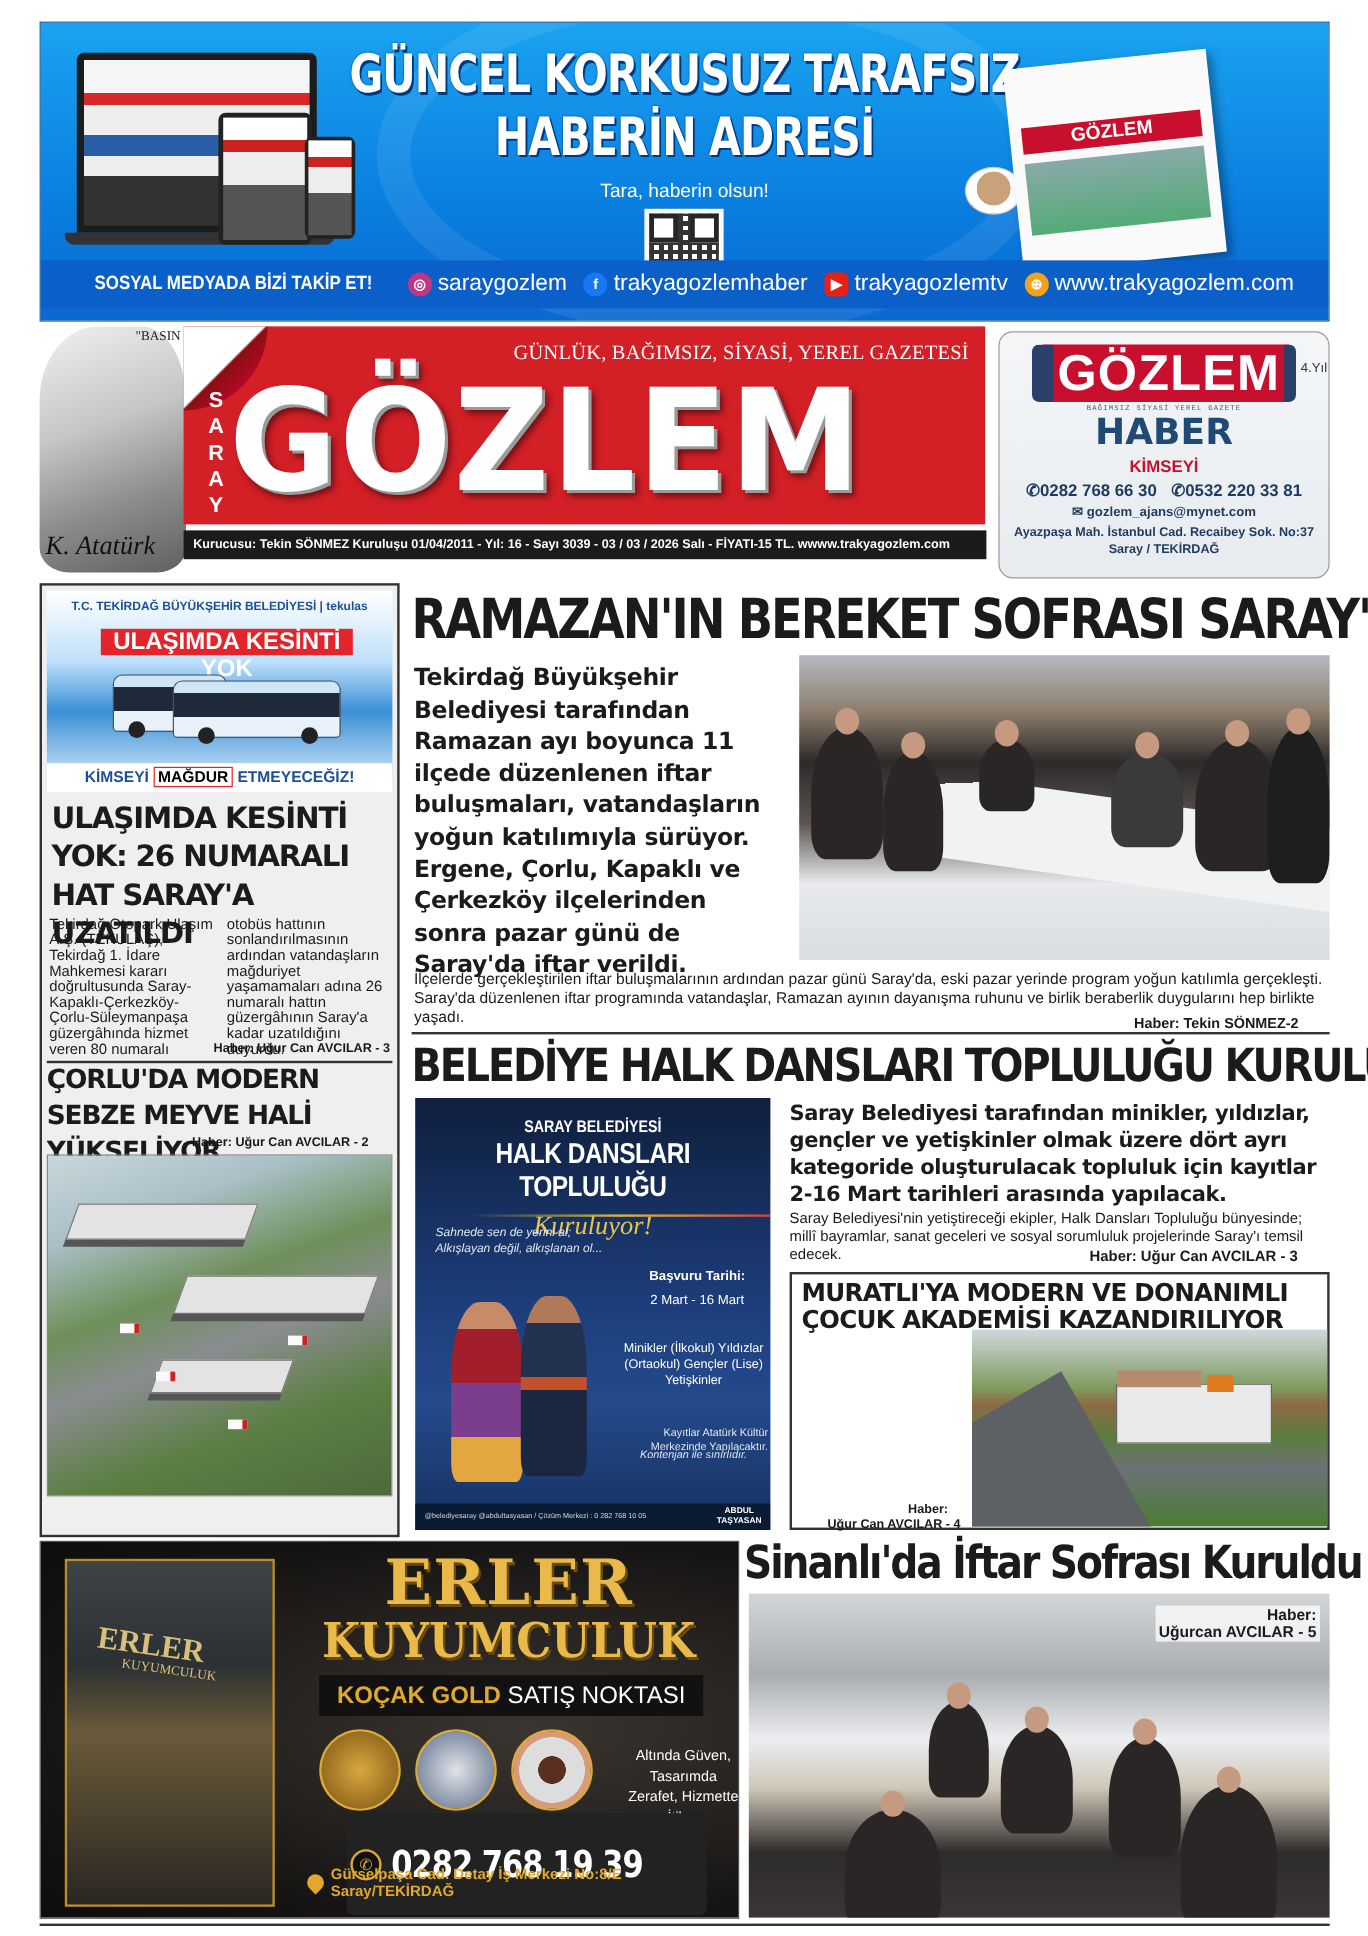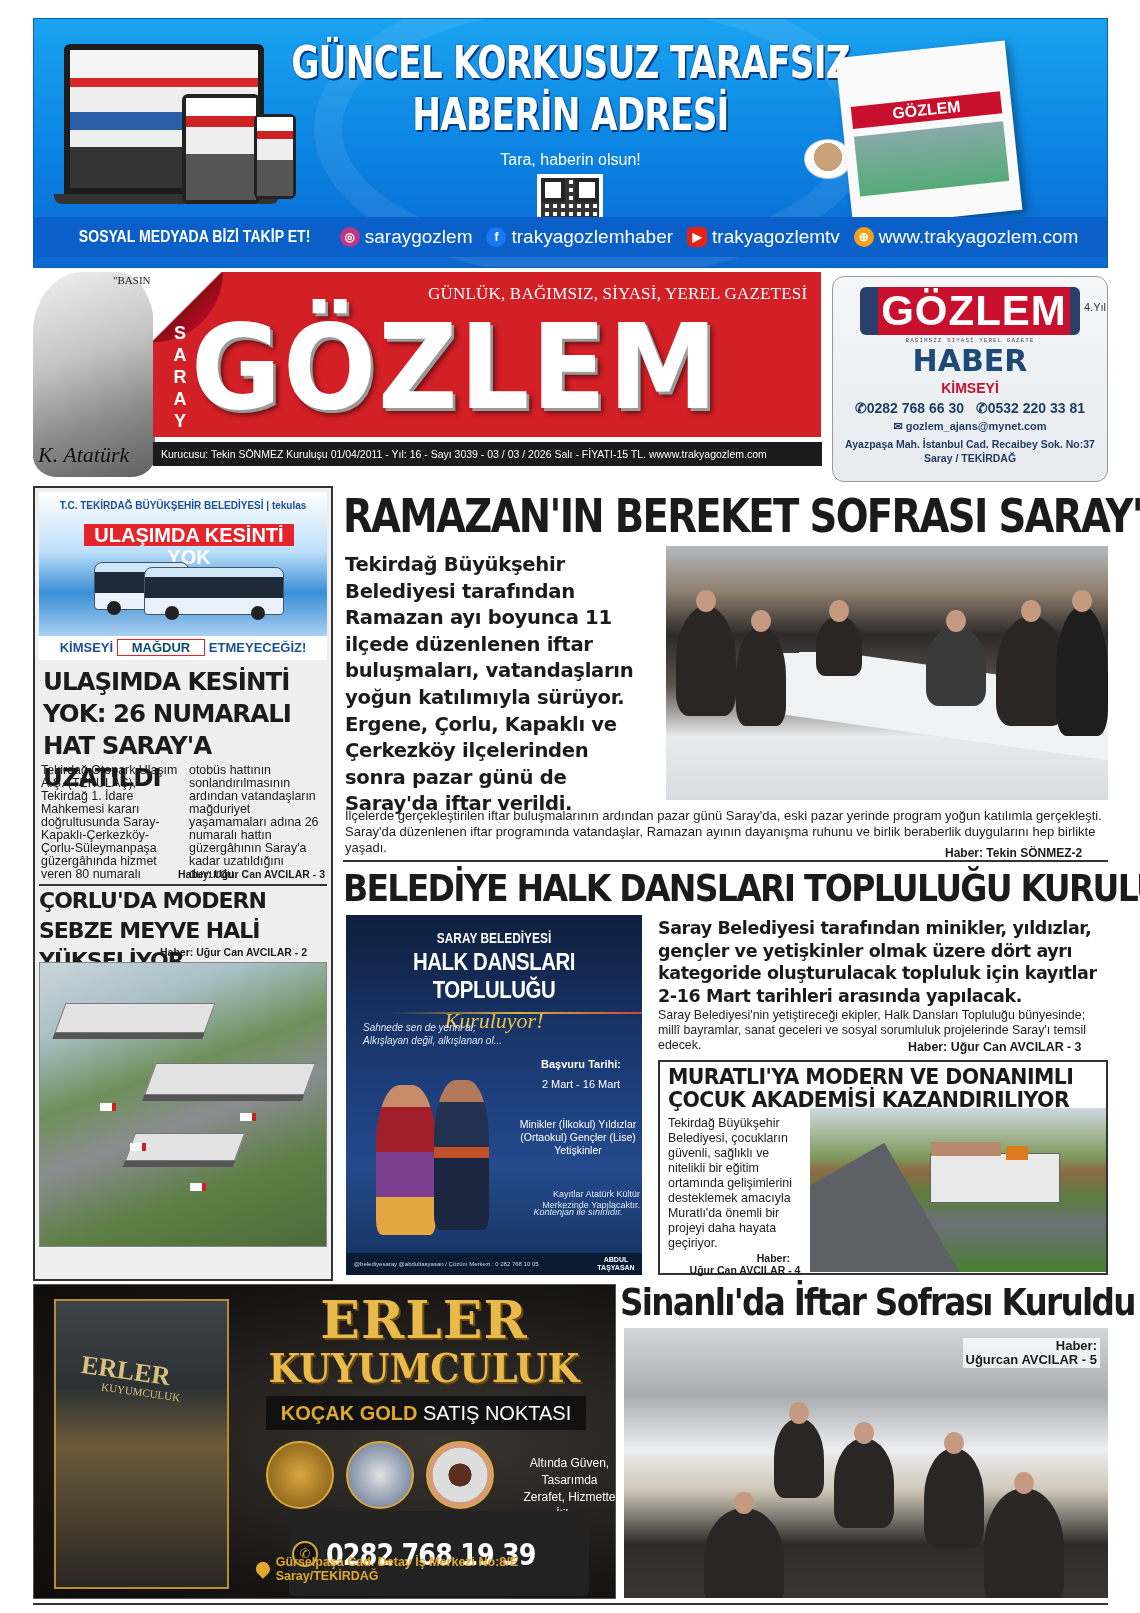--- a/index.html
+++ b/index.html
@@ -36,21 +36,21 @@
   
   .masthead { left:33px; top:272px; width:790px; height:205px; }
   .portrait { position:absolute; left:0; top:0; width:122px; height:205px; background: linear-gradient(160deg, #eee 0%, #bbb 40%, #777 70%, #444 100%); border-radius: 40% 30% 20% 20% / 30% 30% 10% 10%; opacity:0.85; }
   .quote { position:absolute; left:80px; top:2px; font-family:"Liberation Serif", serif; font-size:11px; line-height:13px; text-align:right; color:#222; }
   .signature { position:absolute; left:5px; top:170px; font-family:"Liberation Serif", serif; font-style:italic; font-size:22px; color:#111; }
   .redblock { position:absolute; left:120px; top:0; width:668px; height:165px; background:#d31f26; }
   .curl { position:absolute; left:120px; top:0; width:70px; height:70px; background: linear-gradient(135deg, #fff 0 48%, #8a0e13 50%, #e04 100%); border-radius: 0 0 70px 0; }
   .mast-sub { position:absolute; left:395px; top:12px; color:#fff; font-family:"Liberation Serif", serif; font-size:17px; letter-spacing:0.2px; }
   .saray-vert { position:absolute; left:138px; top:50px; width:18px; color:#fff; font-weight:bold; font-size:18px; line-height:22px; text-align:center; }
   .gozlem-big { position:absolute; left:158px; top:30px; font-family:"DejaVu Sans", sans-serif; font-weight:bold; font-size:118px; line-height:130px; color:#fff; letter-spacing:2px; text-shadow: 3px 3px 0 #9a9a9a, 5px 5px 6px rgba(0,0,0,0.55); transform: scaleX(0.93); transform-origin:left; }
-  .info-bar { position:absolute; left:120px; top:170px; width:669px; height:24px; background:#1b1b1b; color:#fff; font-size:10.5px; font-weight:normal; line-height:24px; padding-left:8px; white-space:nowrap; }
+  .info-bar { position:absolute; left:120px; top:170px; width:669px; height:24px; background:#1b1b1b; color:#fff; font-size:10.5px; font-weight:bold; line-height:24px; padding-left:8px; white-space:nowrap; }
 
   
   .contact { left:832px; top:276px; width:276px; height:206px; border:1px solid #999; border-radius:12px; background: linear-gradient(180deg,#f4f6f8,#e7ebef); text-align:center; overflow:hidden; }
   .contact .logo { margin:10px auto 0; width:220px; height:48px; position:relative; }
   .contact .logo .inner { background:#c8102e; color:#fff; font-weight:bold; font-size:42px; line-height:48px; border-left:18px solid #2a3f6a; border-right:10px solid #2a3f6a; border-radius:6px; letter-spacing:1px; }
   .contact .yil { position:absolute; right:-26px; top:14px; font-size:11px; color:#333; }
   .contact .slogan { font-size:6px; letter-spacing:1px; color:#555; margin-top:2px; font-family:"Liberation Mono", monospace; }
   .contact .haber { font-family:"DejaVu Sans", sans-serif; font-weight:bold; font-size:30px; color:#1f4a75; line-height:34px; }
   .contact .iletisim { color:#c8102e; font-weight:bold; font-size:14px; margin-top:2px; }
   .contact .phones { display:flex; justify-content:center; gap:12px; font-weight:bold; color:#1f3a5f; font-size:14px; margin-top:4px; }
@@ -58,21 +58,21 @@
   .contact .addr { font-weight:bold; color:#1f3a5f; font-size:10.5px; margin-top:4px; line-height:14px; }
 
   
   .leftcol { left:33px; top:486px; width:300px; height:795px; border:2px solid #333; background:#efefef; }
   .bus-ad { position:absolute; left:4px; top:4px; width:288px; height:168px; background: linear-gradient(180deg,#ffffff 0%, #bfe0fb 35%, #3a8fd6 60%, #e8f4ff 100%); overflow:hidden; }
   .bus-ad .logos { position:absolute; left:0; right:0; top:8px; text-align:center; font-size:10px; font-weight:bold; color:#1d4f96; }
   .bus-ad .redtag { position:absolute; left:45px; top:32px; width:210px; height:22px; background:#e3242b; color:#fff; font-weight:bold; font-size:20px; line-height:22px; text-align:center; }
   .bus { position:absolute; height:48px; background: linear-gradient(180deg,#cfe6f7 0 20%, #1e2a3a 20% 65%, #e9f2fa 65% 100%); border-radius:8px 8px 4px 4px; border:1px solid #456; }
   .bus .wheel { position:absolute; bottom:-6px; width:14px; height:14px; border-radius:50%; background:#222; }
   .bus-ad .bottom { position:absolute; left:0; right:0; bottom:0; height:24px; background:#fff; text-align:center; font-weight:bold; font-size:13px; color:#1d4f96; line-height:24px; }
-  .bus-ad .bottom .boxed { color:#0c4a6e; border:1px solid #e3242b; padding:0 14px; }
+  .bus-ad .bottom .boxed { color:#000000; border:1px solid #e3242b; padding:0 3px; }
   .leftcol .h1 { position:absolute; left:8px; top:178px; width:285px; font-family:"DejaVu Sans", sans-serif; font-weight:bold; font-size:24.5px; line-height:32px; letter-spacing:-1px; color:#1b1b1b; }
   .leftcol .cols { position:absolute; left:6px; top:276px; width:288px; display:flex; gap:8px; font-size:12.4px; line-height:13px; color:#1b1b1b; }
   .leftcol .cols div { flex:1; }
   .byline-small { font-weight:bold; font-size:10.5px; }
   .leftcol .by1 { position:absolute; right:6px; top:380px; }
   .leftcol .rule { position:absolute; left:4px; right:4px; top:396px; height:2px; background:#333; }
   .leftcol .h2 { position:absolute; left:4px; top:398px; width:290px; font-family:"DejaVu Sans", sans-serif; font-weight:bold; font-size:22px; line-height:30px; letter-spacing:-1px; color:#1b1b1b; }
   .leftcol .by2 { position:absolute; right:24px; top:458px; }
   .market-img { position:absolute; left:4px; top:474px; width:288px; height:285px; background: linear-gradient(160deg, #c9d7dc 0%, #a9bfc6 20%, #6e8f5a 40%, #8a8d90 55%, #5c7f44 75%, #4d6a3b 100%); border:1px solid #888; overflow:hidden; }
   .shed { position:absolute; background:#e3e3e3; border:1px solid #777; box-shadow: 0 6px 0 #555; }
@@ -306,21 +306,20 @@
   <div class="dancer" style="left:88px;top:165px;width:55px;height:150px;background:linear-gradient(180deg,#b07a5a 0 15%,#22314f 15% 45%,#c2502a 45% 52%,#1b2740 52% 100%)"></div>
   <div class="foot">@belediyesaray @abdultasyasan / Çözüm Merkezi : 0 282 768 10 05</div>
   <div class="foot-name" style="width:40px">ABDUL TAŞYASAN</div>
 </div>
 <div class="abs bel-lead">Saray Belediyesi tarafından minikler, yıldızlar, gençler ve yetişkinler olmak üzere dört ayrı kategoride oluşturulacak topluluk için kayıtlar 2-16 Mart tarihleri arasında yapılacak.</div>
 <div class="abs bel-body">Saray Belediyesi'nin yetiştireceği ekipler, Halk Dansları Topluluğu bünyesinde; millî bayramlar, sanat geceleri ve sosyal sorumluluk projelerinde Saray'ı temsil edecek.</div>
 <div class="abs bel-by" style="top:1040px">Haber: Uğur Can AVCILAR - 3</div>
 
 <div class="abs muratli">
   <div class="mh">MURATLI'YA MODERN VE DONANIMLI ÇOCUK AKADEMİSİ KAZANDIRILIYOR</div>
-  <div class="mt">Tekirdağ Büyükşehir Belediyesi, çocukların güvenli, sağlıklı ve nitelikli bir eğitim ortamında gelişimlerini desteklemek amacıyla Muratlı'da önemli bir projeyi daha hayata geçiriyor.</div>
   <div class="mb">
     <div style="text-align:right;padding-right:20px">Haber:</div>
     <div>Uğur Can AVCILAR - 4</div>
   </div>
   <div class="mimg">
     <div class="road"></div>
     <div class="building">
         <div class="roof"></div>
         <div class="orange"></div>
       </div>

